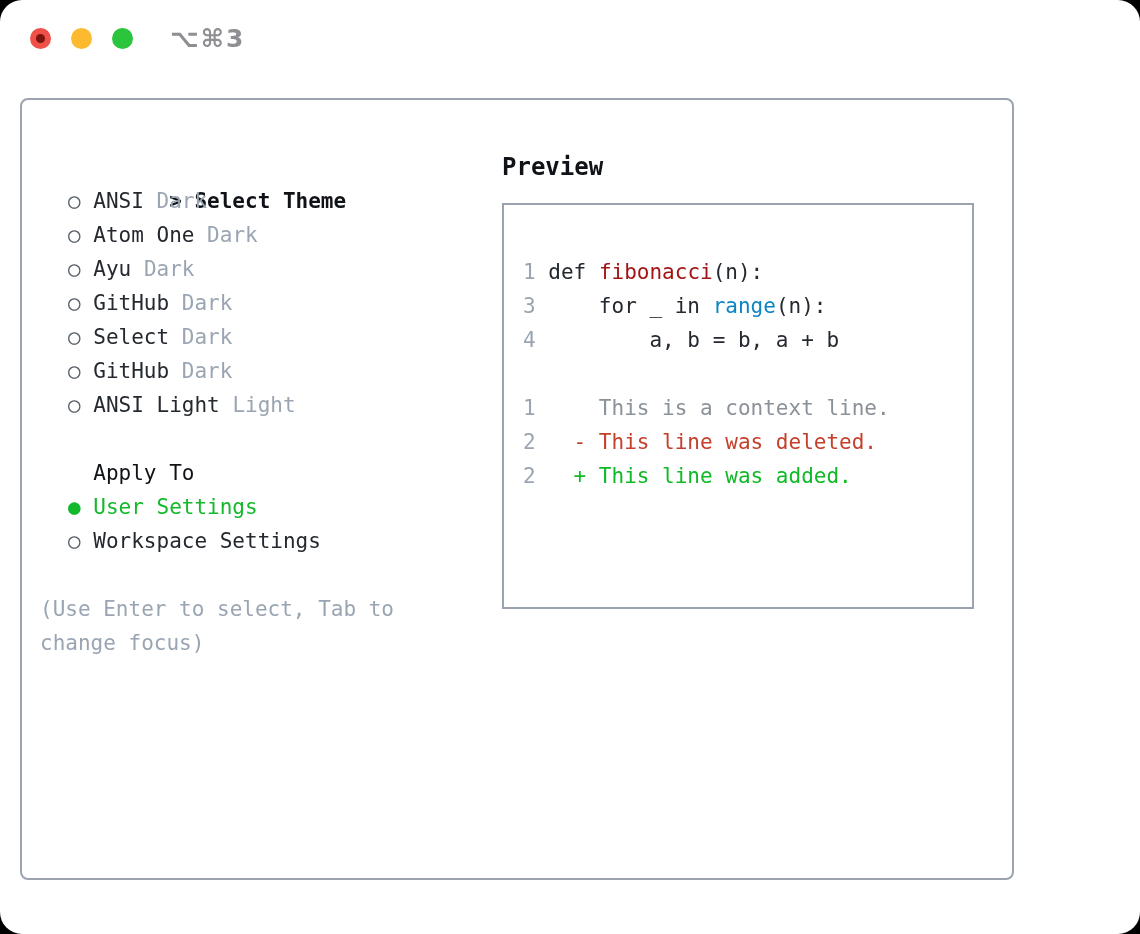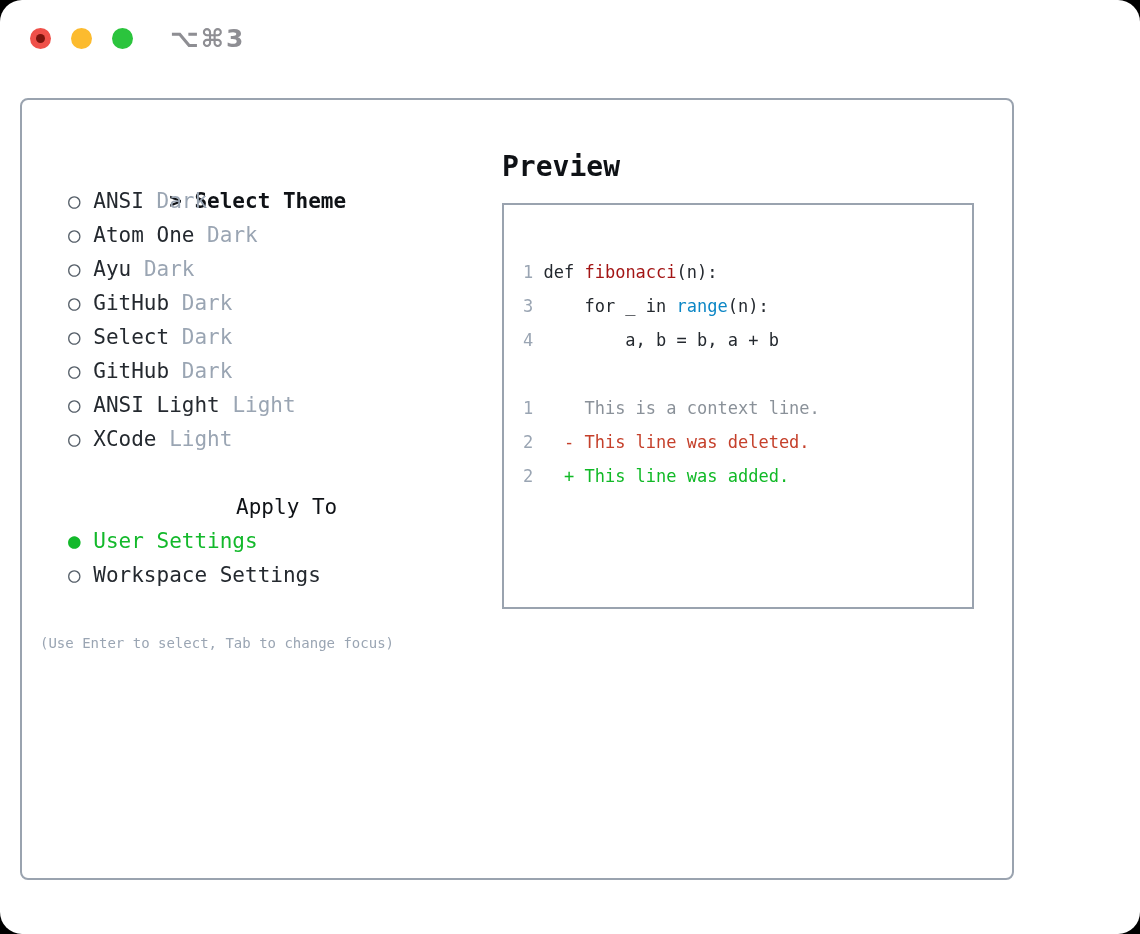--- a/index.html
+++ b/index.html
@@ -49,38 +49,38 @@
     font-size: 21px; line-height: 34px; color: var(--fg);
   }
   .row { white-space: pre; height: 34px; margin-left: 28px; }
   .prompt { display: inline-block; width: 2ch; font-weight: bold; color: var(--header); }
   .list-header { font-weight: bold; color: var(--header); }
   .radio { color: var(--circle); }
   .radio.sel { color: var(--green); }
   .tname { color: var(--fg); }
   .tname.sel { color: var(--green); }
   .tvariant { color: var(--muted); }
-  .apply-header { padding-left: 2ch; color: var(--header); text-align: center; }
+  .apply-header { padding-left: 2ch; color: var(--header); }
   .spacer { height: 34px; }
   .hint {
     width: 420px; white-space: normal;
-    color: var(--muted); font-size: 14px; line-height: 34px;
+    color: var(--muted); font-size: 21px; line-height: 34px;
   }
   
   .right-col { position: absolute; left: 480px; top: 50px; }
-  .preview-header { font-size: 28px; line-height: 34px; font-weight: bold; color: var(--header); }
+  .preview-header { font-size: 24px; line-height: 34px; font-weight: bold; color: var(--header); }
   .preview-box {
     margin-top: 19px;
     width: 472px; height: 406px;
     border: 2px solid var(--border);
     box-sizing: border-box;
     padding: 50px 0 0 19px;
     overflow: hidden;
   }
-  .code-row { white-space: pre; font-size: 17px; line-height: 34px; height: 34px; }
+  .code-row { white-space: pre; font-size: 21px; line-height: 34px; height: 34px; }
   .lineno { color: var(--muted); }
   .c-fg { color: var(--fg); }
   .c-function { color: var(--function); }
   .c-number { color: var(--number); }
   .c-builtin { color: var(--builtin); }
   .d-context { color: var(--diff-context); }
   .d-deleted { color: var(--diff-deleted); }
   .d-added { color: var(--diff-added); }
 </style>
 </head>
@@ -104,21 +104,20 @@
         <span class="prompt">&gt;</span><span class="list-header">Select Theme</span>
       </div>
       <div id="theme-list">
           <div class="row"><span class="radio">○ </span><span class="tname">ANSI</span><span class="tvariant"> Dark</span></div>
           <div class="row"><span class="radio">○ </span><span class="tname">Atom One</span><span class="tvariant"> Dark</span></div>
           <div class="row"><span class="radio">○ </span><span class="tname">Ayu</span><span class="tvariant"> Dark</span></div>
           <div class="row"><span class="radio">○ </span><span class="tname">GitHub</span><span class="tvariant"> Dark</span></div>
           <div class="row"><span class="radio">○ </span><span class="tname">Select</span><span class="tvariant"> Dark</span></div>
           <div class="row"><span class="radio">○ </span><span class="tname">GitHub</span><span class="tvariant"> Dark</span></div>
           <div class="row"><span class="radio">○ </span><span class="tname">ANSI Light</span><span class="tvariant"> Light</span></div>
-          <div class="row"><span class="radio">○ </span><span class="tname">XCode</span><span class="tvariant"> Light</span></div>
         </div>
       <div class="spacer"></div>
       <div class="row apply-header">Apply To</div>
       <div id="apply-list">
           <div class="row"><span class="radio sel">● </span><span class="tname sel">User Settings</span></div>
           <div class="row"><span class="radio">○ </span><span class="tname">Workspace Settings</span></div>
         </div>
       <div class="spacer"></div>
       <div class="hint">(Use Enter to select, Tab to change focus)</div>
     </div>

